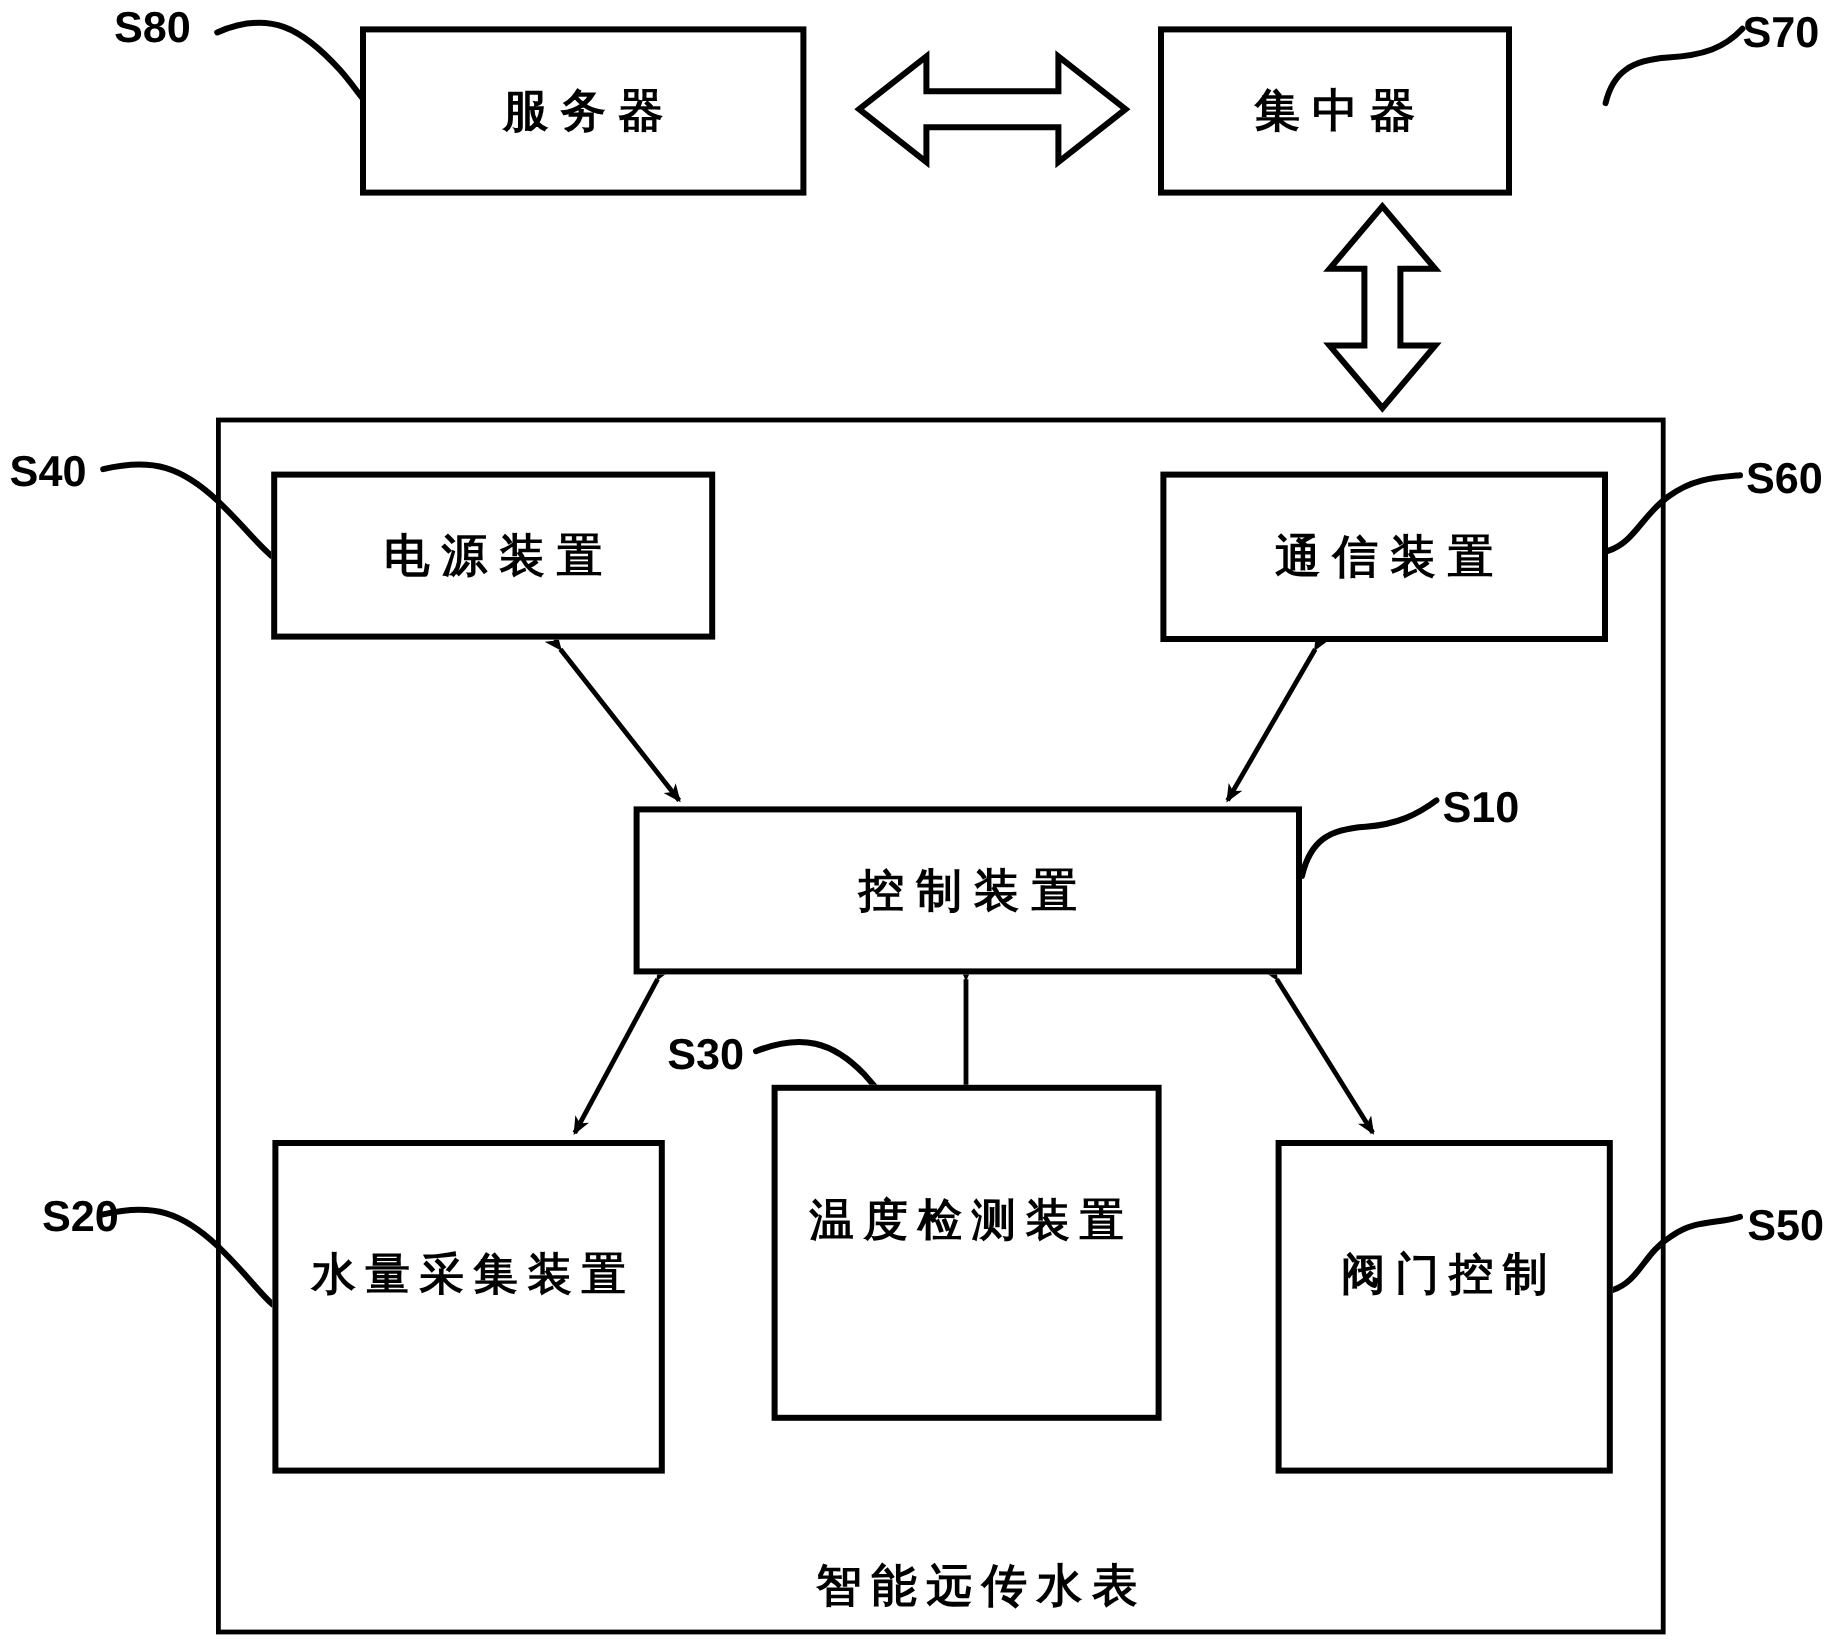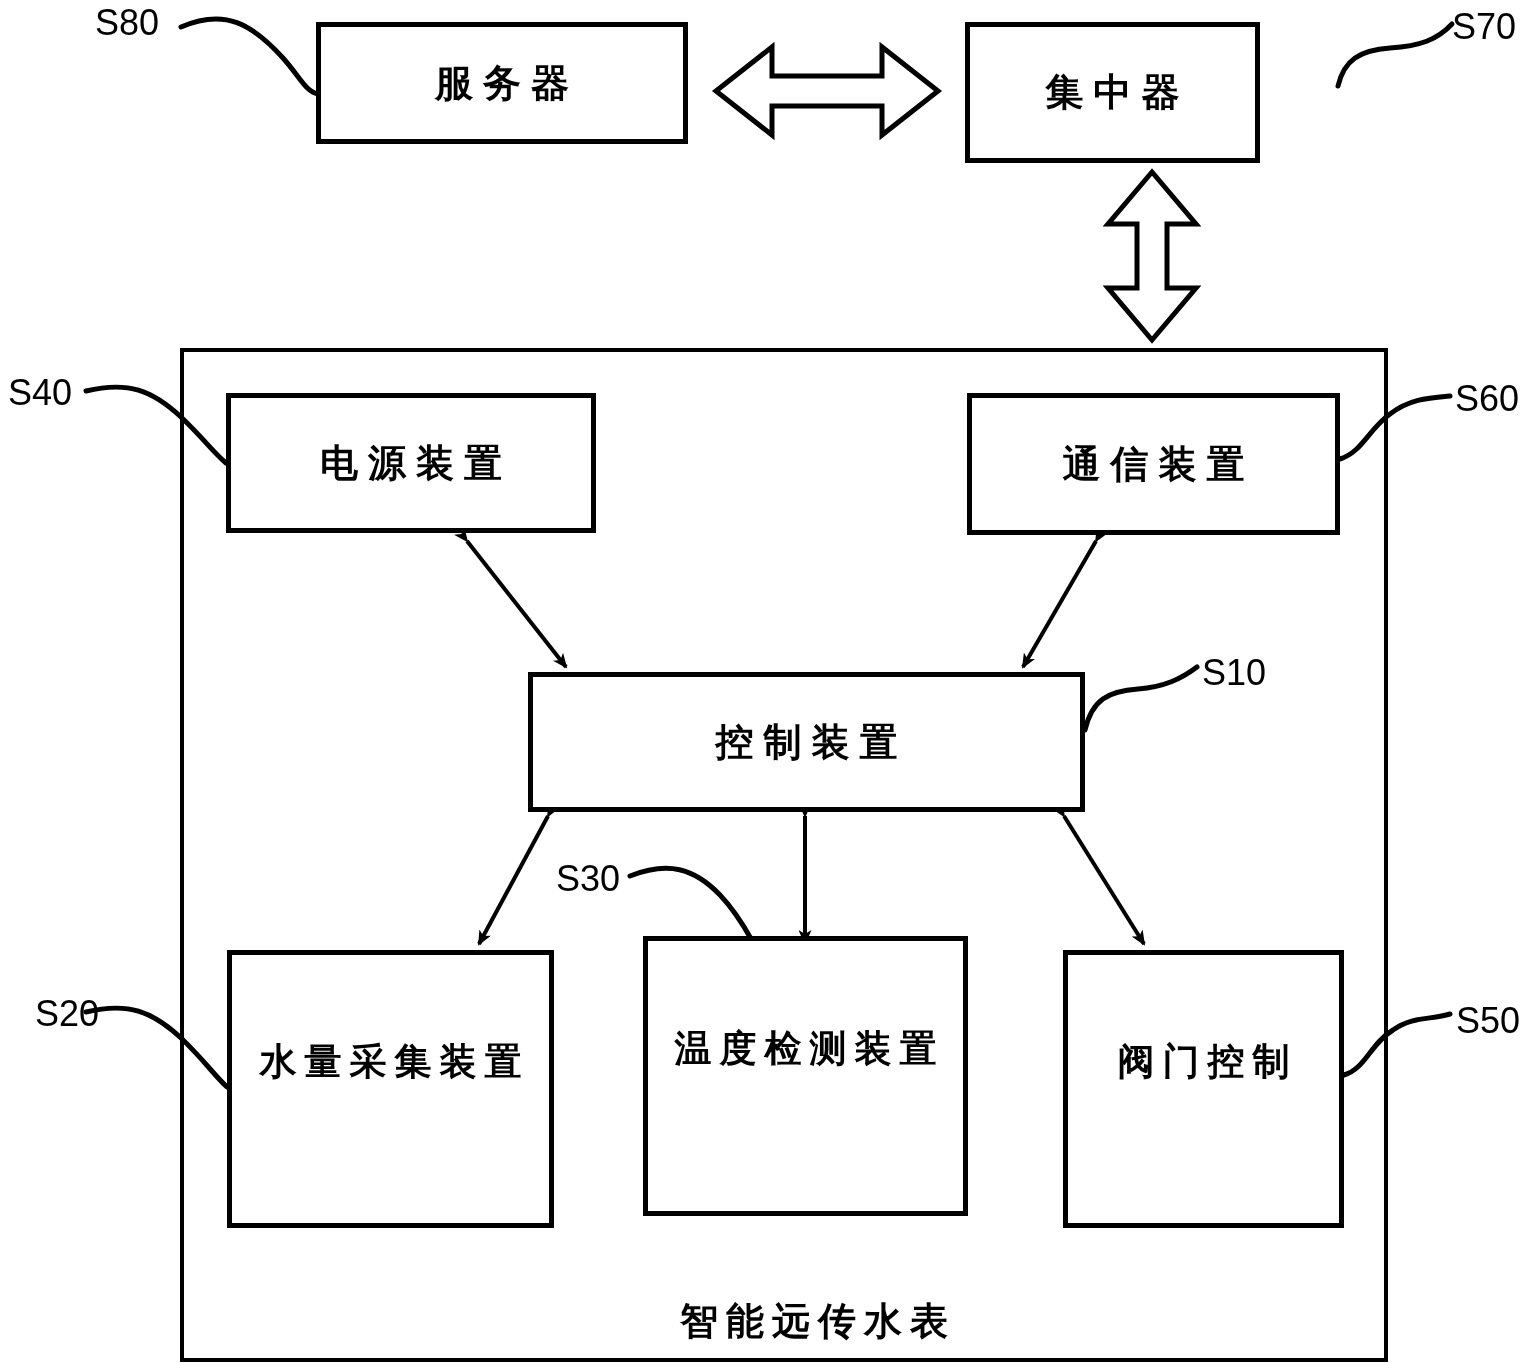--- a/index.html
+++ b/index.html
@@ -40,21 +40,21 @@
     font-weight:600;
     letter-spacing:8px;
     text-indent:8px;
     white-space:nowrap;
     transform:translateX(-50%);
     font-family:"DejaVu Serif","Liberation Serif",serif;
   }
   .ref-label{
     position:absolute;
     font-size:36px;
-    font-weight:normal;
+    font-weight:bold;
     letter-spacing:0px;
     font-family:"Liberation Sans","DejaVu Sans",sans-serif;
     white-space:nowrap;
   }
 </style>
 </head>
 <body>
 
 <div id="stage">
 
@@ -81,21 +81,21 @@
     <path fill="none" stroke="#000" stroke-width="5" stroke-linecap="round" d="M 1340,459 C 1362,452 1368,430 1390,414 C 1410,399 1428,398 1450,396"></path>
     <path fill="none" stroke="#000" stroke-width="5" stroke-linecap="round" d="M 1085,730 C 1092,700 1108,691 1138,689 C 1164,687 1181,679 1197,667"></path>
     <path fill="none" stroke="#000" stroke-width="5" stroke-linecap="round" d="M 630,876 C 668,861 694,868 720,895 C 740,916 749,936 757,949"></path>
     <path fill="none" stroke="#000" stroke-width="5" stroke-linecap="round" d="M 86,1012 C 128,1002 152,1011 181,1038 C 205,1061 213,1074 227,1087"></path>
     <path fill="none" stroke="#000" stroke-width="5" stroke-linecap="round" d="M 1344,1075 C 1366,1068 1370,1044 1393,1030 C 1413,1016 1431,1020 1450,1014"></path>
   </svg>
 
   <div class="container-box" style="left:180px;top:348px;width:1208px;height:1014px;"></div>
   <div class="container-caption" style="left:786px;top:1296px;margin-left:28px;">智能远传水表</div>
 
-  <div class="node" style="left:316px;top:22px;width:372px;height:122px;">
+  <div class="node" style="left:300px;top:22px;width:372px;height:141px;">
     <span class="node-label">服务器</span>
   </div>
 
   <div class="node" style="left:965px;top:22px;width:295px;height:141px;">
     <span class="node-label">集中器</span>
   </div>
 
   <div class="node" style="left:226px;top:393px;width:370px;height:140px;">
     <span class="node-label">电源装置</span>
   </div>
@@ -105,21 +105,21 @@
   </div>
 
   <div class="node" style="left:967px;top:393px;width:373px;height:142px;">
     <span class="node-label">通信装置</span>
   </div>
 
   <div class="node" style="left:227px;top:950px;width:327px;height:278px;">
     <span class="node-label small" style="margin-top:-55px;">水量采集装置</span>
   </div>
 
-  <div class="node" style="left:643px;top:936px;width:325px;height:280px;">
+  <div class="node" style="left:643px;top:904px;width:325px;height:280px;">
     <span class="node-label small" style="margin-top:-55px;">温度检测装置</span>
   </div>
 
   <div class="node" style="left:1063px;top:950px;width:281px;height:278px;">
     <span class="node-label small" style="margin-top:-55px;">阀门控制</span>
   </div>
 
   <div class="ref-label" style="left:95px;top:2px;">S80</div>
   <div class="ref-label" style="left:1452px;top:6px;">S70</div>
   <div class="ref-label" style="left:8px;top:372px;">S40</div>

